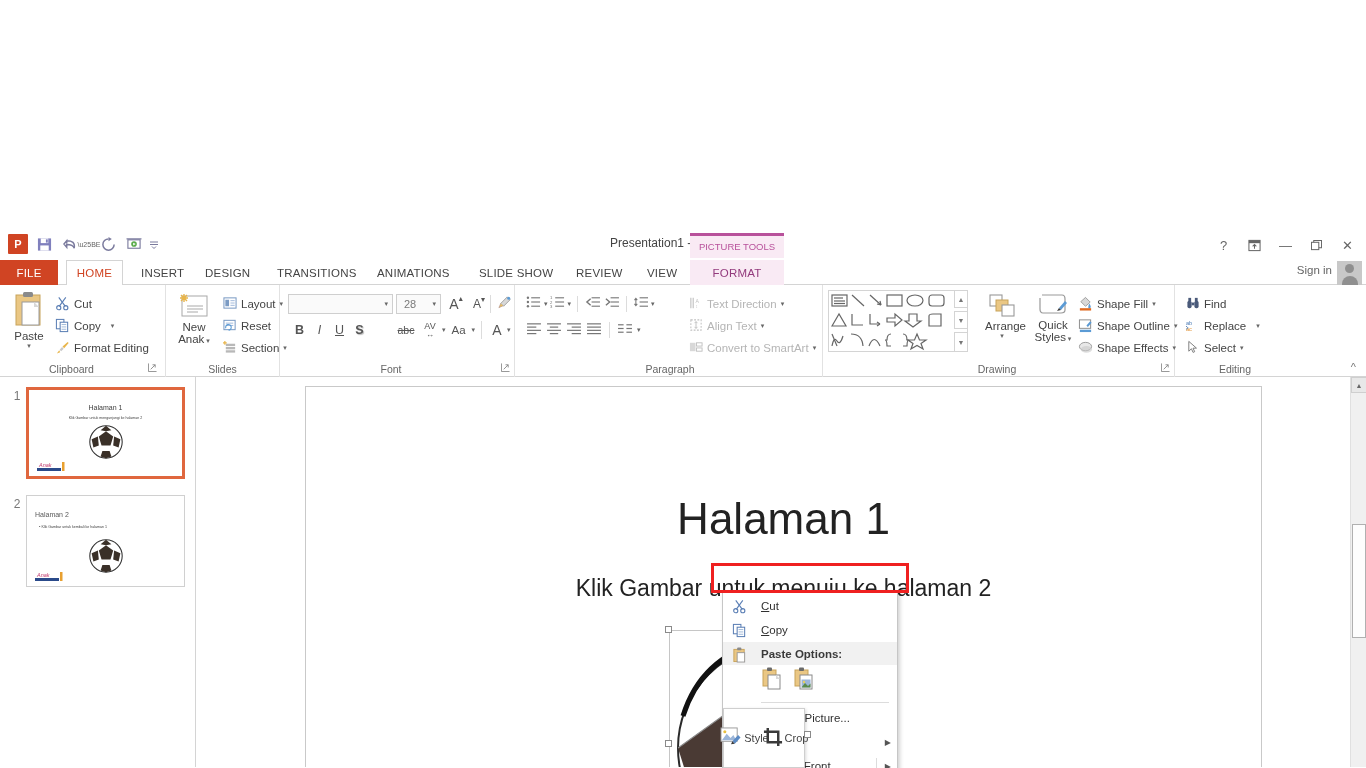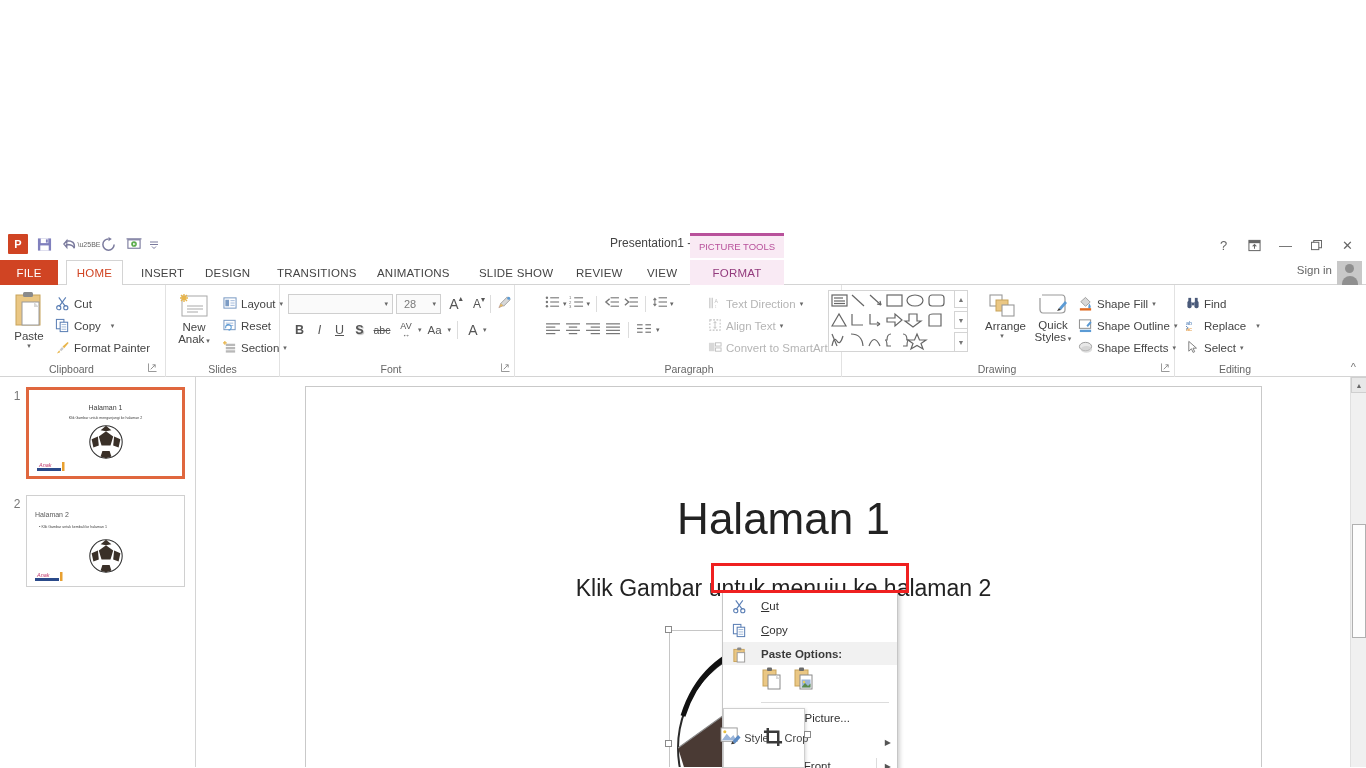--- a/index.html
+++ b/index.html
@@ -368,21 +368,21 @@
           <span class="caret" style="margin-left:6px;">▾</span>
         </div>
         <div class="cmd">
           <span class="ico">
             <svg width="15" height="15" viewBox="0 0 16 16">
                 <path d="M13.5 2 L8 7 L9.8 8.8 L14.5 3.2 Z" fill="#e8b54a"></path>
                 <path d="M7.5 7.5 L5 10.5 L6.5 12 L9.3 9.2 Z" fill="#c8c8c8"></path>
                 <path d="M4.5 11 L2 14.5 L5.5 13 Z" fill="#e8b54a"></path>
               </svg>
           </span>
-          <span>Format Painter</span>
+          <span>Format Editing</span>
         </div>
       </div>
       <div class="gtitle" style="left:-22px;">Clipboard</div>
       <div class="dlg-launcher" style="right:8px;">
         <svg width="9" height="9" viewBox="0 0 10 10">
             <path d="M0.5 0.5 L0.5 9.5 L9.5 9.5" fill="none" stroke="#888" stroke-width="1"></path>
             <path d="M3 7 L8 2 M8 2 L5 2 M8 2 L8 5" stroke="#888" stroke-width="1" fill="none"></path>
           </svg>
       </div>
     </div>
@@ -463,41 +463,41 @@
               <path d="M4 9 L2 13.5 L6.5 11.5" fill="#e8c060" stroke="#a88" stroke-width=".6"></path>
               <circle cx="12.5" cy="3.5" r="1.6" fill="#5b9bd5"></circle>
             </svg>
         </div>
       </div>
       <div style="position:absolute;left:10px;top:36px;display:flex;align-items:center;gap:1px;font-size:12.5px;color:#555;">
         <div style="width:19px;text-align:center;font-weight:bold;">B</div>
         <div style="width:19px;text-align:center;font-style:italic;">I</div>
         <div style="width:19px;text-align:center;text-decoration:underline;">U</div>
         <div style="width:19px;text-align:center;font-weight:bold;text-shadow:1px 1px 1px #bbb;">S</div>
-        <div style="width:24px;text-align:center;font-size:10.5px;text-decoration:line-through;">abc</div>
+        <div style="width:24px;text-align:center;font-size:10.5px;text-decoration:line-through;margin-left:24px;">abc</div>
         <div style="width:22px;text-align:center;font-size:9px;line-height:8px;">
           <span>AV</span><br><span style="font-size:8px;">↔</span>
         </div>
         <span class="caret">▾</span>
         <div style="width:24px;text-align:center;font-size:11.5px;">Aa</div>
         <span class="caret">▾</span>
         <div style="width:1px;height:18px;background:#dcdcdc;margin:0 5px;"></div>
         <div style="width:18px;text-align:center;font-size:14px;">A</div>
         <span class="caret">▾</span>
       </div>
       <div class="gtitle" style="left:-12px;">Font</div>
       <div class="dlg-launcher">
         <svg width="9" height="9" viewBox="0 0 10 10">
             <path d="M0.5 0.5 L0.5 9.5 L9.5 9.5" fill="none" stroke="#888" stroke-width="1"></path>
             <path d="M3 7 L8 2 M8 2 L5 2 M8 2 L8 5" stroke="#888" stroke-width="1" fill="none"></path>
           </svg>
       </div>
     </div>
 
-    <div class="rgroup" style="left:537px; width:305px;">
+    <div class="rgroup" style="left:518px; width:305px;">
       <div style="position:absolute;left:8px;top:10px;display:flex;align-items:center;gap:2px;">
         <span><svg width="16" height="14" viewBox="0 0 17 15">
               <circle cx="2" cy="3" r="1.3" fill="#777"></circle>
               <circle cx="2" cy="7.5" r="1.3" fill="#777"></circle>
               <circle cx="2" cy="12" r="1.3" fill="#777"></circle>
               <line x1="5.5" y1="3" x2="15" y2="3" stroke="#777" stroke-width="1.2"></line>
               <line x1="5.5" y1="7.5" x2="15" y2="7.5" stroke="#777" stroke-width="1.2"></line>
               <line x1="5.5" y1="12" x2="15" y2="12" stroke="#777" stroke-width="1.2"></line>
             </svg></span>
         <span class="caret">▾</span>

